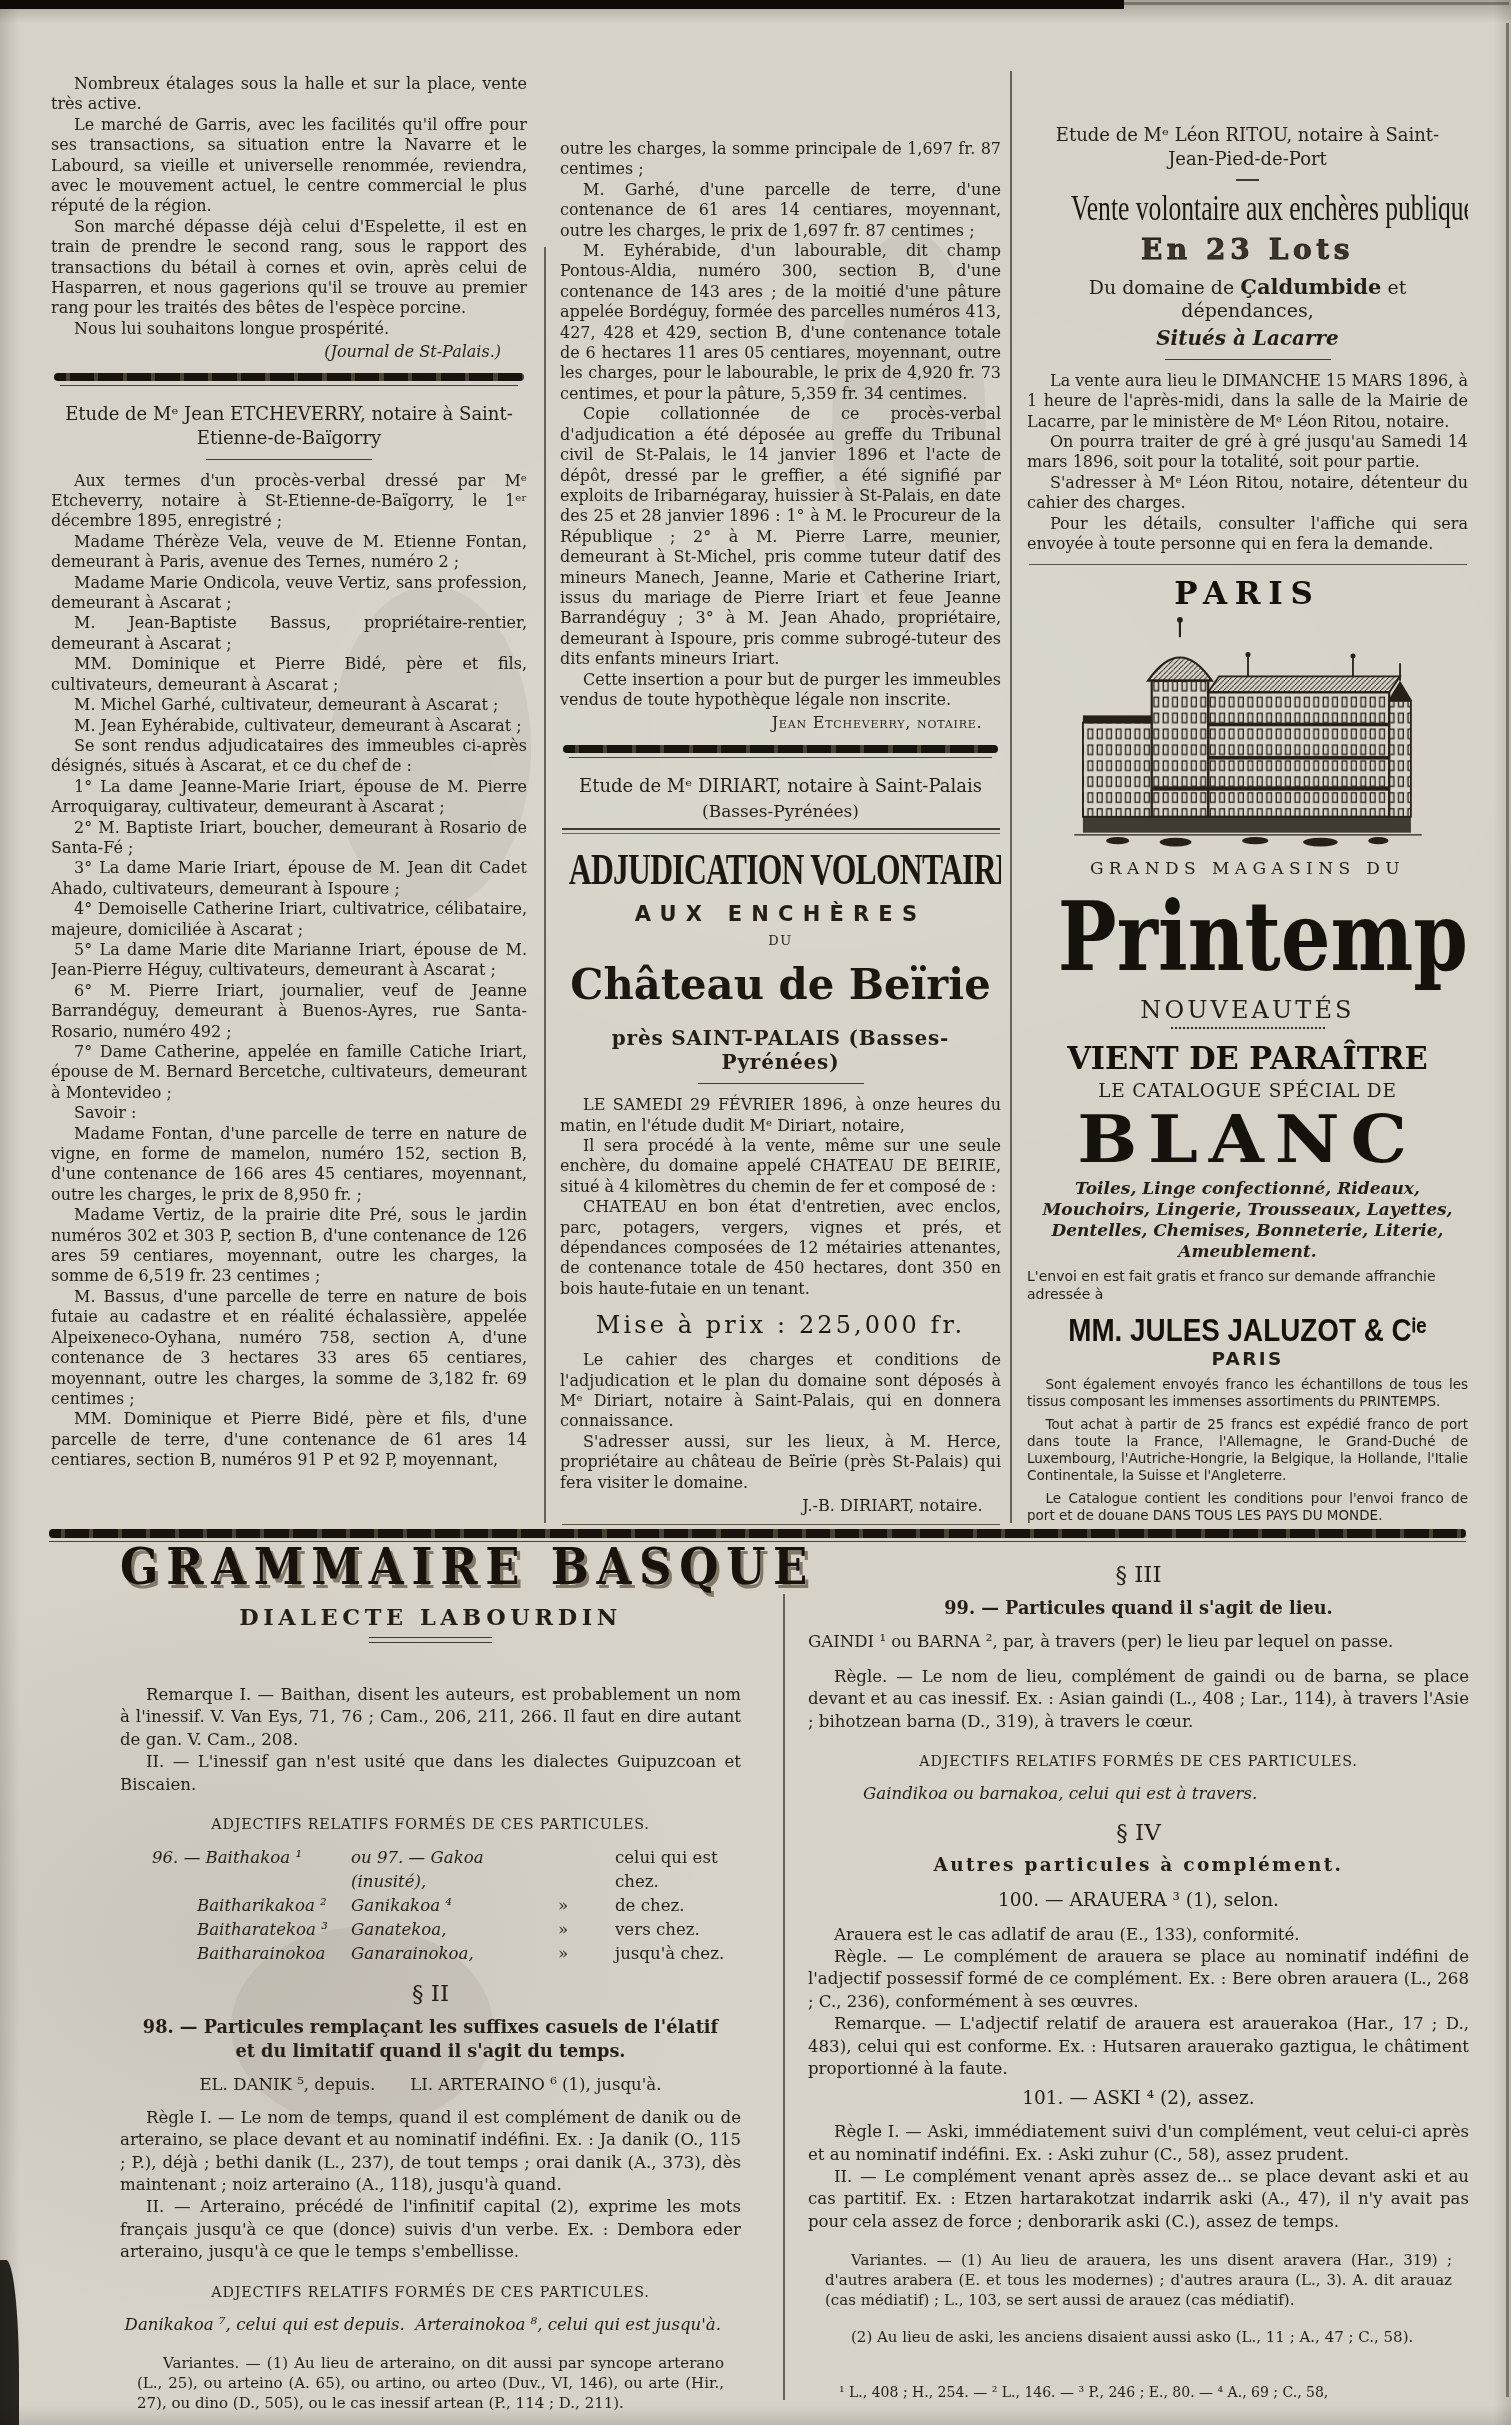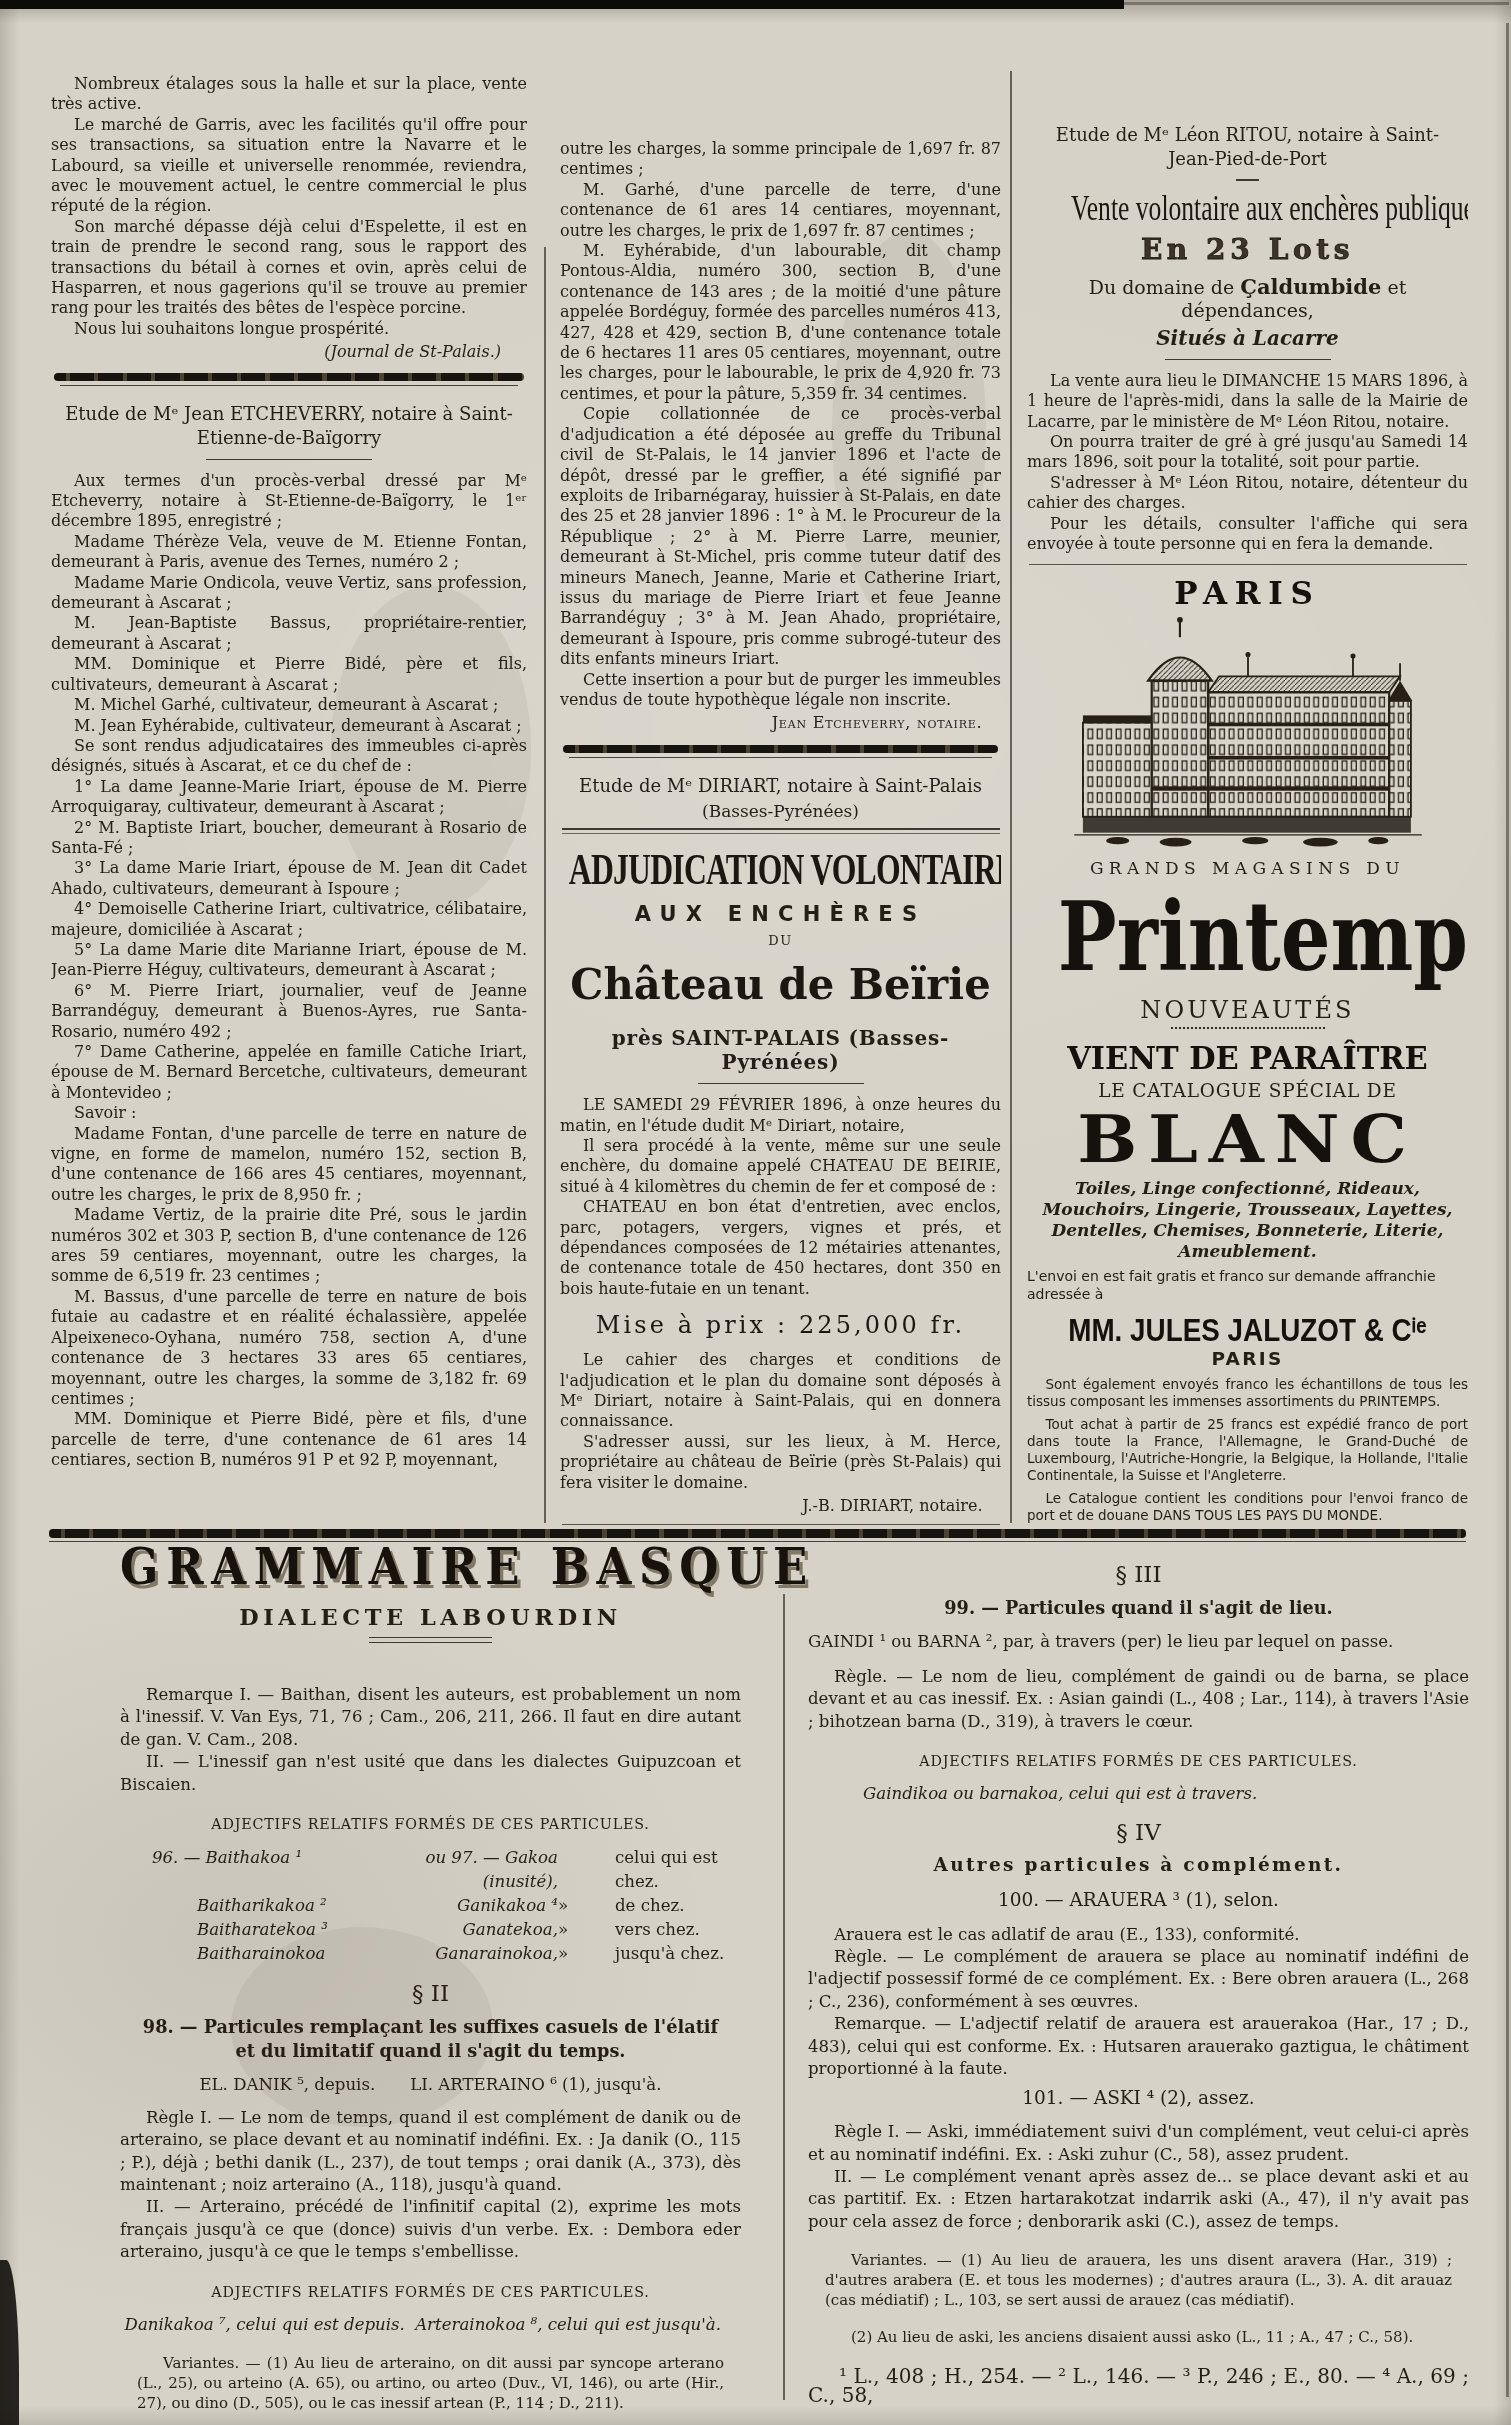--- a/index.html
+++ b/index.html
@@ -108,27 +108,27 @@
   .gp { margin:0; text-align:justify; text-indent:26px; }
   .gcaps { text-align:center; font-size:14.3px; letter-spacing:0.8px; margin:17px 0 10.8px; }
   .sect { text-align:center; font-size:23px; margin:15.4px 0 10.8px; }
   .ghead { font-weight:bold; text-align:center; font-size:17.7px; line-height:24px; margin:3.1px 20px 10.8px; }
   .gline-center { display:flex; justify-content:center; gap:35px; margin:3.1px 0 10.8px; }
   .gline-left { margin:9.2px 0 12.3px; text-indent:0; text-align:justify; }
   .wtable { margin:1.5px 0 4.6px; font-style:italic; }
   .wrow { display:flex; line-height:24px; }
   .wrow .wa { width:231px; padding-left:32px; box-sizing:border-box; }
   .wrow:not(:first-child) .wa { padding-left:77px;font-style:italic; }
-  .wrow .wb { width:207px;text-align:right; }
+  .wrow .wb { width:207px; }
   .wrow .wm { width:57px; font-style:normal; }
   .wrow .wc { flex:1; font-style:normal; }
   .dual { display:flex; justify-content:space-between; padding:0 20px 0 4.6px; margin:1.5px 0 7.7px; font-style:italic; }
   .gvar { font-size:15px; line-height:20px; text-align:justify; text-indent:26px; margin:17px; }
   .gvar-lead { margin-top:17px; }
-  .gfoot { font-size:20px; line-height:19px; text-indent:31px; text-align:justify; margin:20px 0 0; }
+  .gfoot { font-size:14px; line-height:19px; text-indent:31px; text-align:justify; margin:36px 0 0; }
   .autres { text-align:center; font-weight:bold; font-size:18.5px; letter-spacing:2.3px; margin:4.6px 0 12.3px; }
   .numhead { text-align:center; font-size:18.5px; margin:6.2px 0 12.3px; }
   .gaindikoa { padding-left:55px; font-style:italic; margin:1.5px 0 10.8px; }
 </style>
 </head>
 <body>
 
 <div class="page">
 
   <div class="top-strip"></div>

